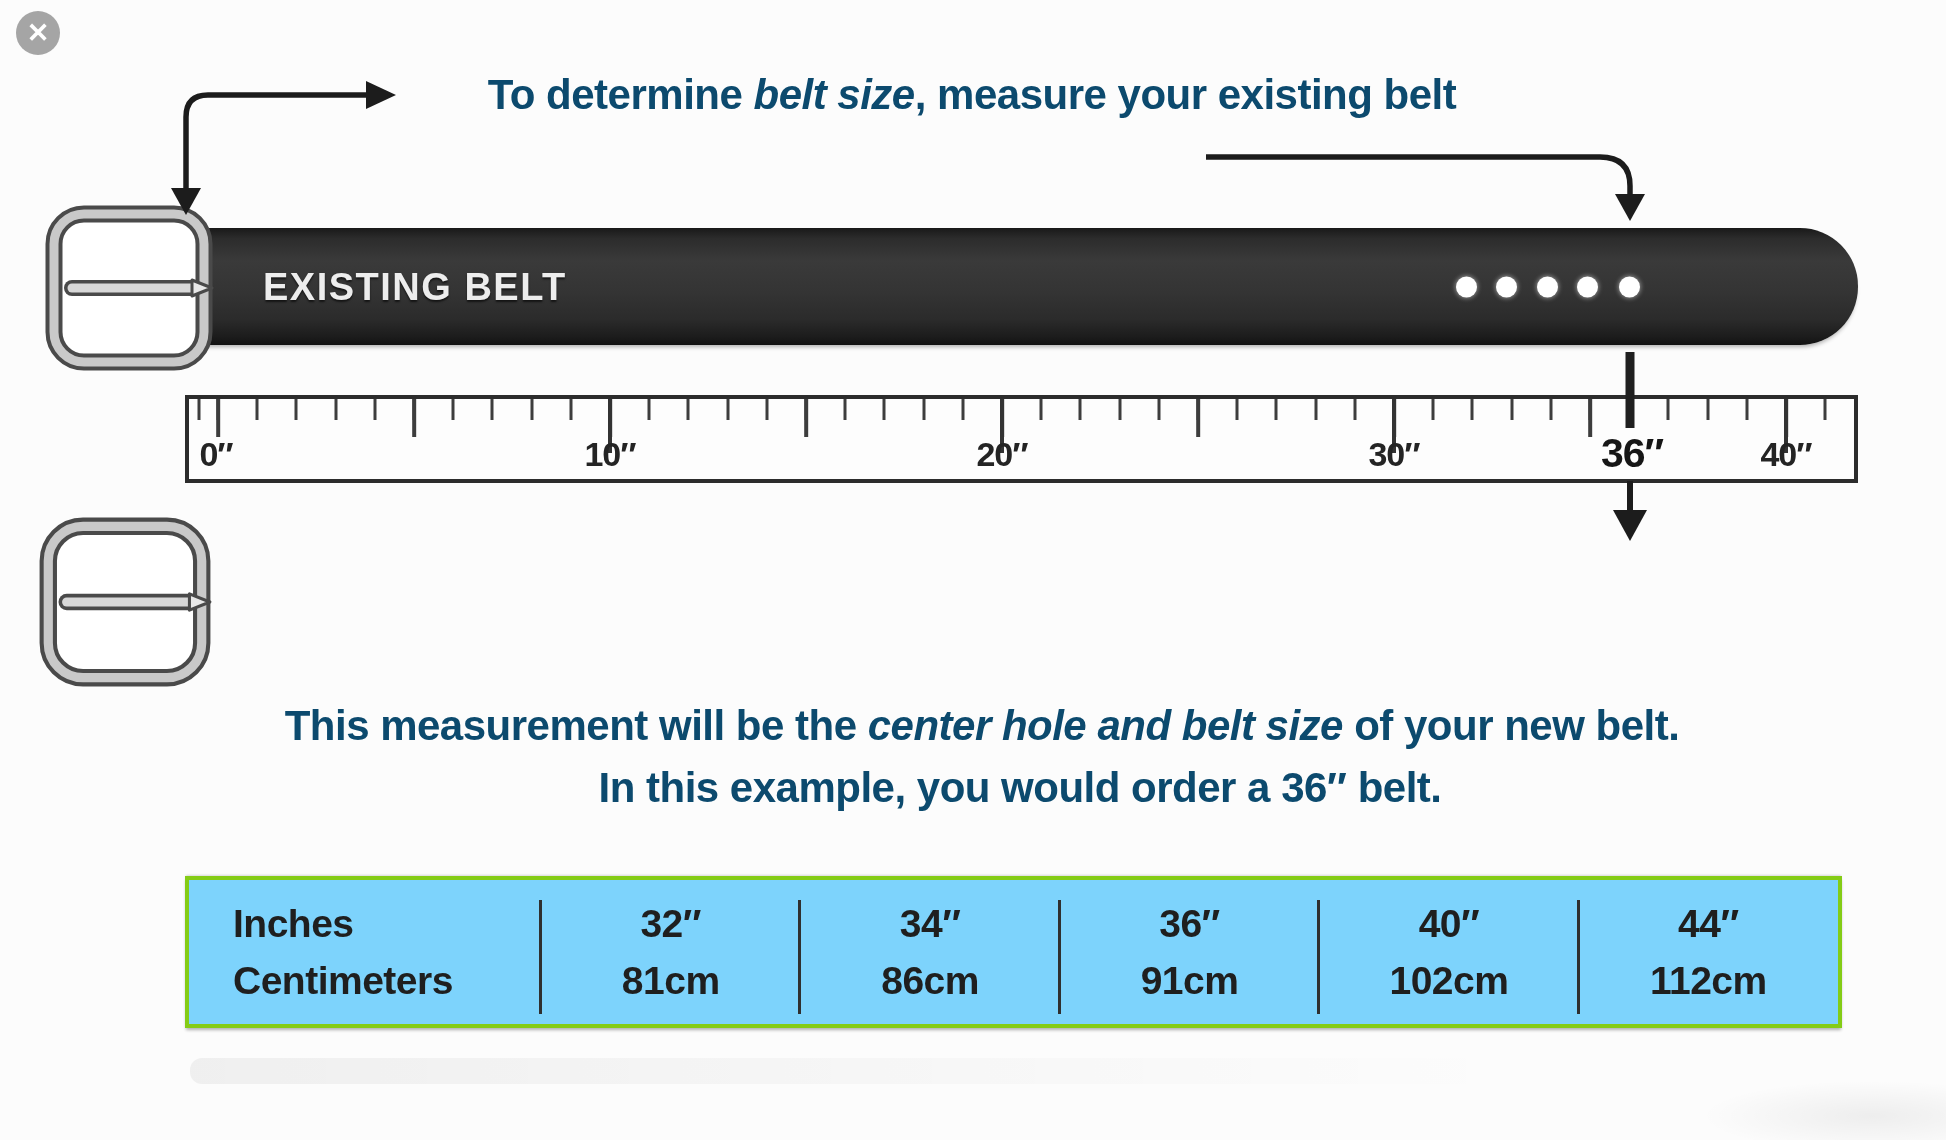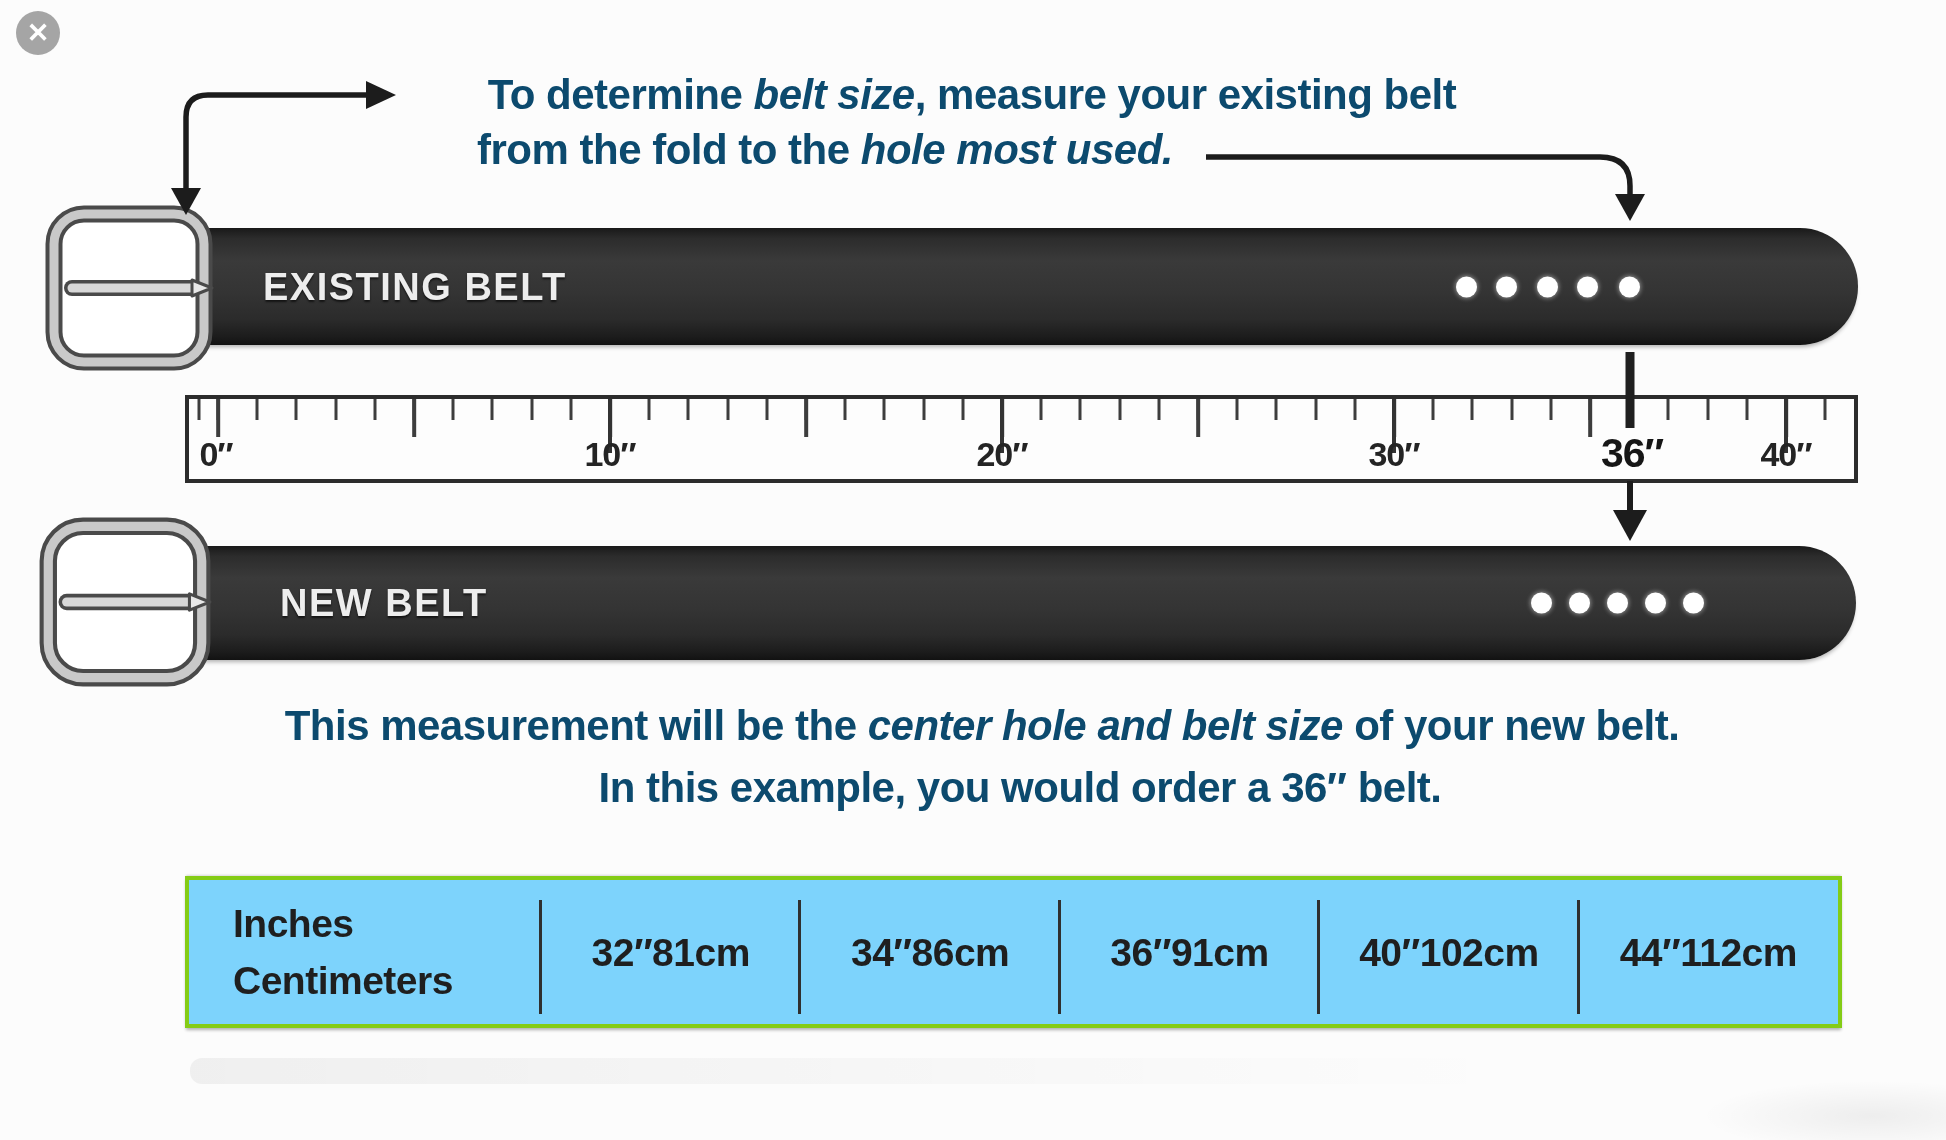--- a/index.html
+++ b/index.html
@@ -62,21 +62,21 @@
     position:absolute;left:185px;top:876px;width:1657px;height:152px;
     border:4px solid #84cc16;box-sizing:border-box;background:#7dd3fc;display:flex;
     box-shadow:0 3px 3px -1px rgba(0,0,0,.3),0 -2px 2px -1px rgba(0,0,0,.15);
   }
   .t-labels{
     width:352px;box-sizing:border-box;padding-left:44px;
     display:flex;flex-direction:column;justify-content:center;
   }
   .t-labels div{line-height:57px;font-size:39px;font-weight:700;letter-spacing:-0.5px;color:#1f1f1f;white-space:nowrap;}
   .t-col{
-    flex:1;position:relative;display:flex;flex-direction:row;
+    flex:1;position:relative;display:flex;flex-direction:column;
     justify-content:center;align-items:center;
   }
   .t-col::before{
     content:"";position:absolute;left:-2px;top:20px;bottom:10px;width:3px;background:#2f2f2f;
   }
   .t-col div{line-height:57px;font-size:39px;font-weight:700;letter-spacing:-0.5px;color:#1f1f1f;white-space:nowrap;}
   
   .overlay{position:absolute;left:0;top:0;z-index:50;pointer-events:none;}
   
   .noise{position:absolute;pointer-events:none;}
@@ -84,21 +84,20 @@
 </head>
 <body>
 
 <div class="canvas">
 
   <div class="close-btn">
     <span>✕</span>
   </div>
 
   <div class="h-text" style="left:972px;top:71px;"><span>To determine </span><span class="em">belt size</span><span>, measure your existing belt</span></div>
-  <div class="h-text" style="left:825px;top:126px;"><span>from the fold to the </span><span class="em">hole most used.</span></div>
 
   <div class="belt" style="top:228px;width:1688px;height:117px;">
     <div class="belt-label" style="left:93px;">EXISTING BELT</div>
     <span class="hole" style="left:1286px;"></span>
     <span class="hole" style="left:1326px;"></span>
     <span class="hole" style="left:1367px;"></span>
     <span class="hole" style="left:1407px;"></span>
     <span class="hole" style="left:1449px;"></span>
   </div>
 
@@ -118,28 +117,20 @@
     <div class="tick-long" style="left:1203px;"></div>
     <div class="tick-long" style="left:1595px;"></div>
     <div class="ruler-num" style="left:27px;">0″</div>
     <div class="ruler-num" style="left:421px;">10″</div>
     <div class="ruler-num" style="left:813px;">20″</div>
     <div class="ruler-num" style="left:1205px;">30″</div>
     <div class="ruler-num big" style="left:1443px;">36″</div>
     <div class="ruler-num" style="left:1597px;">40″</div>
   </div>
 
-  <div class="belt" style="top:546px;width:1686px;height:114px;">
-    <div class="belt-label" style="left:110px;">NEW BELT</div>
-    <span class="hole" style="left:1361px;"></span>
-    <span class="hole" style="left:1399px;"></span>
-    <span class="hole" style="left:1437px;"></span>
-    <span class="hole" style="left:1475px;"></span>
-    <span class="hole" style="left:1513px;"></span>
-  </div>
 
   <svg class="buckle" style="left:36px;top:514px;" width="178" height="176" viewBox="0 0 174 168">
     <rect x="12" y="10" width="150" height="148" rx="34" fill="#ffffff" stroke="#4a4a4a" stroke-width="17"></rect>
     <rect x="12" y="10" width="150" height="148" rx="34" fill="none" stroke="#c9c9c9" stroke-width="9"></rect>
     <line x1="30" y1="84" x2="150" y2="84" stroke="#4a4a4a" stroke-width="16" stroke-linecap="round"></line>
     <line x1="30" y1="84" x2="150" y2="84" stroke="#d8d8d8" stroke-width="9" stroke-linecap="round"></line>
     <path d="M150 76 L170 84 L150 92 Z" fill="#e8e8e8" stroke="#4a4a4a" stroke-width="3" stroke-linejoin="round"></path>
   </svg>
 
   <div class="h-text" style="left:982px;top:702px;"><span>This measurement will be the </span><span class="em">center hole and belt size</span><span> of your new belt.</span></div>

